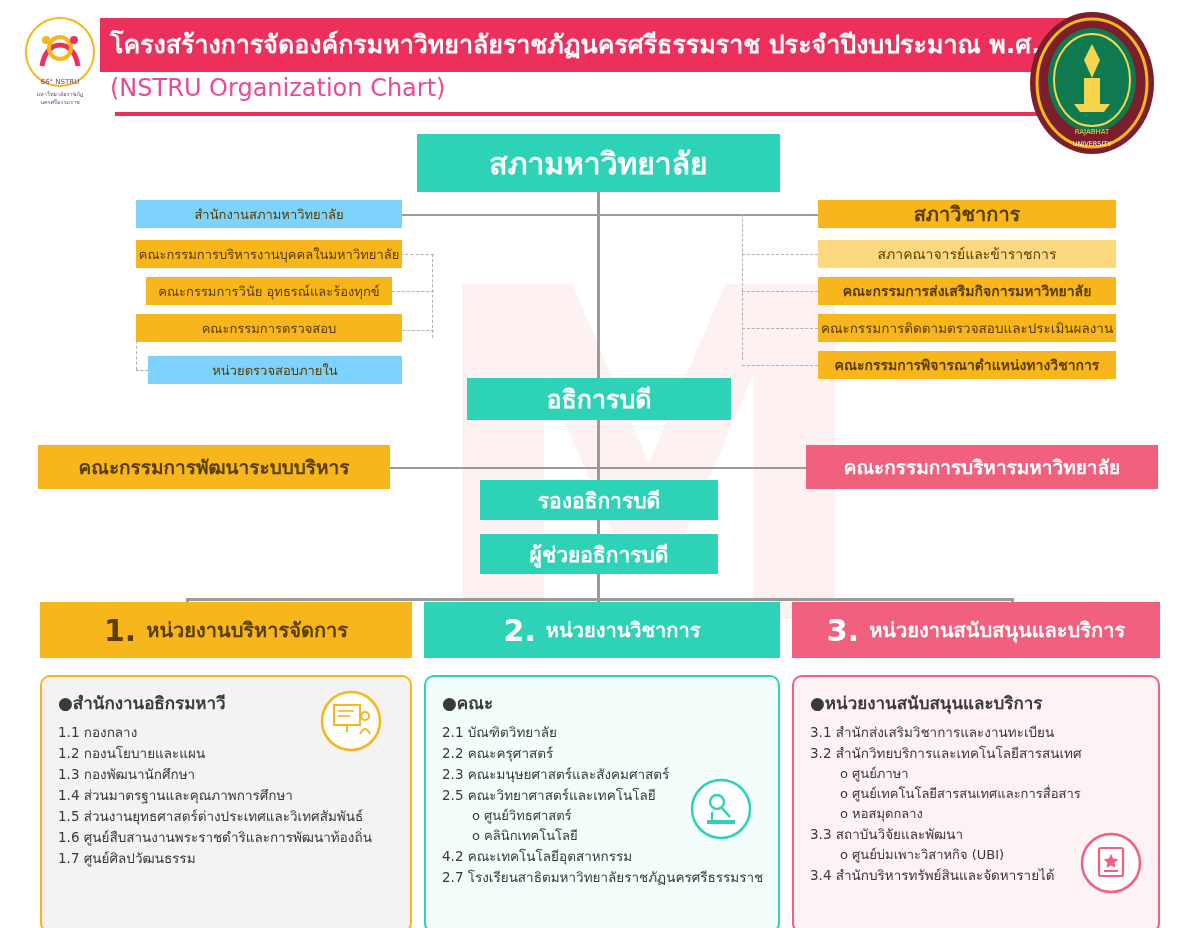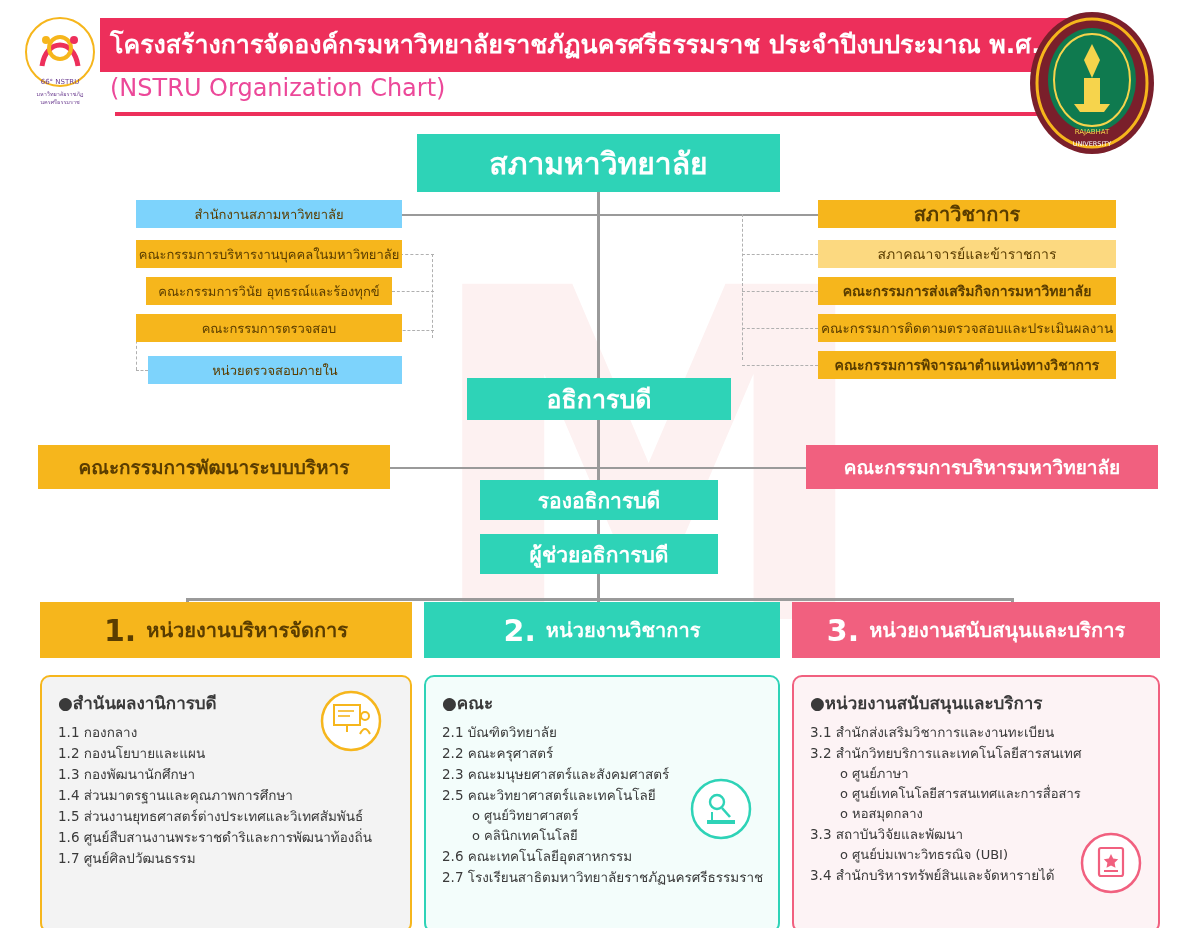--- a/index.html
+++ b/index.html
@@ -202,21 +202,21 @@
   </div>
   <div class="box teal" style="left:480px;top:534px;width:238px;height:40px;font-size:21px;font-weight:bold;">
     <span>ผู้ช่วยอธิการบดี</span>
   </div>
 
   <div class="col-head amber" style="left:40px;top:602px;width:372px;height:56px;">
     <span class="col-num">1.</span>
     <span class="col-txt">หน่วยงานบริหารจัดการ</span>
   </div>
   <div class="col-body b1" style="left:40px;top:675px;width:372px;height:258px;">
-    <div class="bullet-title">●<span>สำนันผลงานิการบดี</span></div>
+    <div class="bullet-title">●<span>สำนักงานอธิกรมหาวี</span></div>
     <div class="item">1.1 กองกลาง</div>
     <div class="item">1.2 กองนโยบายและแผน</div>
     <div class="item">1.3 กองพัฒนานักศึกษา</div>
     <div class="item">1.4 ส่วนมาตรฐานและคุณภาพการศึกษา</div>
     <div class="item">1.5 ส่วนงานยุทธศาสตร์ต่างประเทศและวิเทศสัมพันธ์</div>
     <div class="item">1.6 ศูนย์สืบสานงานพระราชดำริและการพัฒนาท้องถิ่น</div>
     <div class="item">1.7 ศูนย์ศิลปวัฒนธรรม</div>
   </div>
   <div class="deco" style="left:320px;top:690px;">
     <svg width="62" height="62" viewBox="0 0 62 62">
@@ -233,23 +233,23 @@
   <div class="col-head teal" style="left:424px;top:602px;width:356px;height:56px;">
     <span class="col-num">2.</span>
     <span class="col-txt">หน่วยงานวิชาการ</span>
   </div>
   <div class="col-body b2" style="left:424px;top:675px;width:356px;height:258px;background:#f3fdfb;">
     <div class="bullet-title">●<span>คณะ</span></div>
     <div class="item">2.1 บัณฑิตวิทยาลัย</div>
     <div class="item">2.2 คณะครุศาสตร์</div>
     <div class="item">2.3 คณะมนุษยศาสตร์และสังคมศาสตร์</div>
     <div class="item">2.5 คณะวิทยาศาสตร์และเทคโนโลยี</div>
-    <div class="sub">o  ศูนย์วิทยาศาสตร์</div>
+    <div class="sub">o  ศูนย์วิทธศาสตร์</div>
     <div class="sub">o  คลินิกเทคโนโลยี</div>
-    <div class="item">2.6 คณะเทคโนโลยีอุตสาหกรรม</div>
+    <div class="item">4.2 คณะเทคโนโลยีอุตสาหกรรม</div>
     <div class="item">2.7 โรงเรียนสาธิตมหาวิทยาลัยราชภัฏนครศรีธรรมราช</div>
   </div>
   <div class="deco" style="left:690px;top:778px;">
     <svg width="62" height="62" viewBox="0 0 62 62">
       <circle cx="31" cy="31" r="29" fill="#ffffff" stroke="#2ed3b7" stroke-width="2.5"></circle>
       <circle cx="27" cy="24" r="7" fill="none" stroke="#2ed3b7" stroke-width="2.4"></circle>
       <line x1="32" y1="30" x2="40" y2="39" stroke="#2ed3b7" stroke-width="2.6"></line>
       <rect x="17" y="42" width="28" height="4" fill="#2ed3b7"></rect>
       <line x1="22" y1="34" x2="22" y2="42" stroke="#2ed3b7" stroke-width="2"></line>
     </svg>
@@ -260,21 +260,21 @@
     <span class="col-txt">หน่วยงานสนับสนุนและบริการ</span>
   </div>
   <div class="col-body b3" style="left:792px;top:675px;width:368px;height:258px;background:#fdf3f5;">
     <div class="bullet-title">●<span>หน่วยงานสนับสนุนและบริการ</span></div>
     <div class="item">3.1 สำนักส่งเสริมวิชาการและงานทะเบียน</div>
     <div class="item">3.2 สำนักวิทยบริการและเทคโนโลยีสารสนเทศ</div>
     <div class="sub">o  ศูนย์ภาษา</div>
     <div class="sub">o  ศูนย์เทคโนโลยีสารสนเทศและการสื่อสาร</div>
     <div class="sub">o  หอสมุดกลาง</div>
     <div class="item">3.3 สถาบันวิจัยและพัฒนา</div>
-    <div class="sub">o  ศูนย์บ่มเพาะวิทธรณิจ (UBI)</div>
+    <div class="sub">o  ศูนย์บ่มเพาะวิสาหกิจ (UBI)</div>
     <div class="item">3.4 สำนักบริหารทรัพย์สินและจัดหารายได้</div>
   </div>
   <div class="deco" style="left:1080px;top:832px;">
     <svg width="62" height="62" viewBox="0 0 62 62">
       <circle cx="31" cy="31" r="29" fill="#ffffff" stroke="#f1607f" stroke-width="2.5"></circle>
       <rect x="19" y="16" width="24" height="28" rx="2" fill="none" stroke="#f1607f" stroke-width="2.2"></rect>
       <path d="M31 22 l2.2 4.6 5 .7 -3.6 3.5 .9 5 -4.5-2.4 -4.5 2.4 .9-5 -3.6-3.5 5-.7 z" fill="#f1607f"></path>
       <line x1="24" y1="39" x2="38" y2="39" stroke="#f1607f" stroke-width="2"></line>
     </svg>
   </div>

